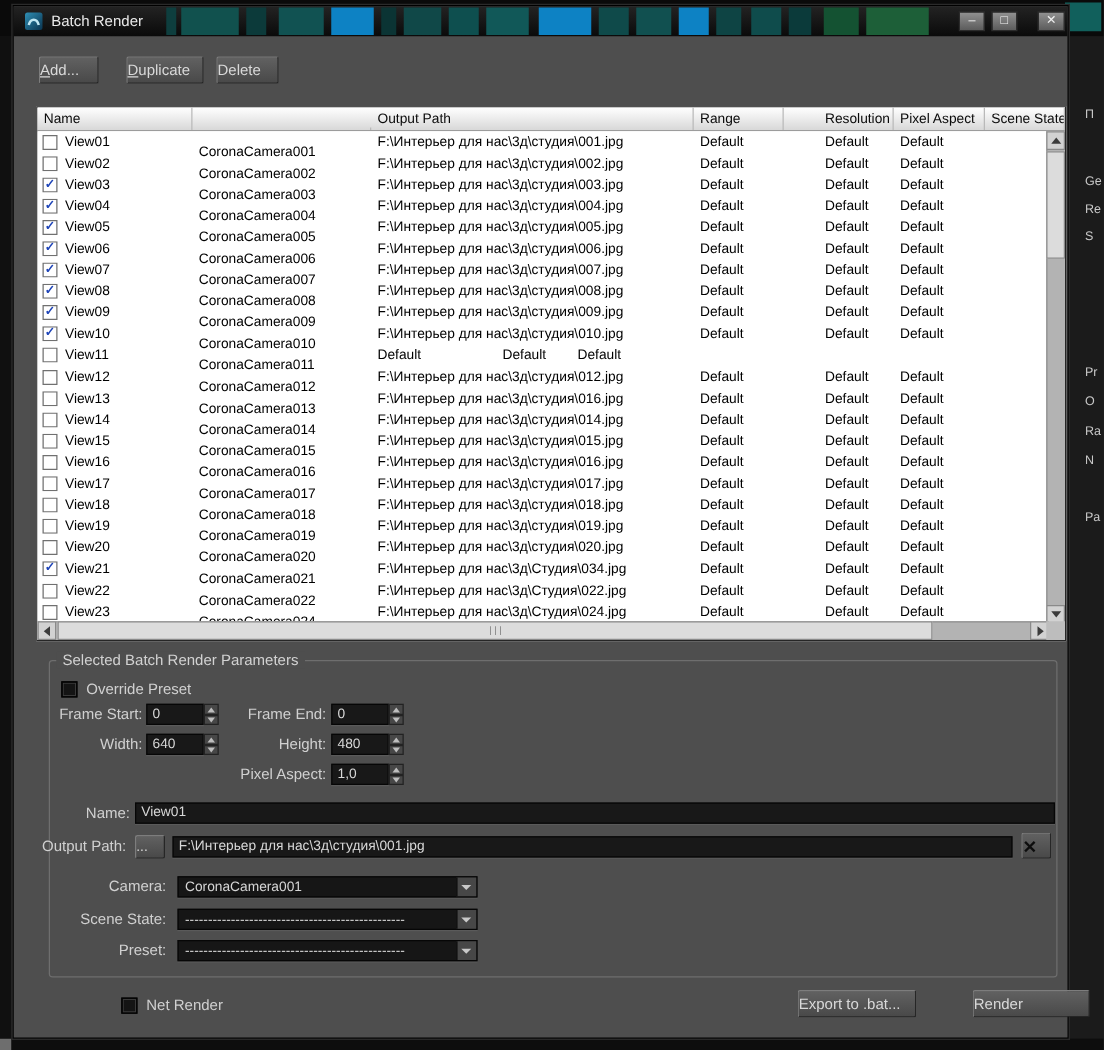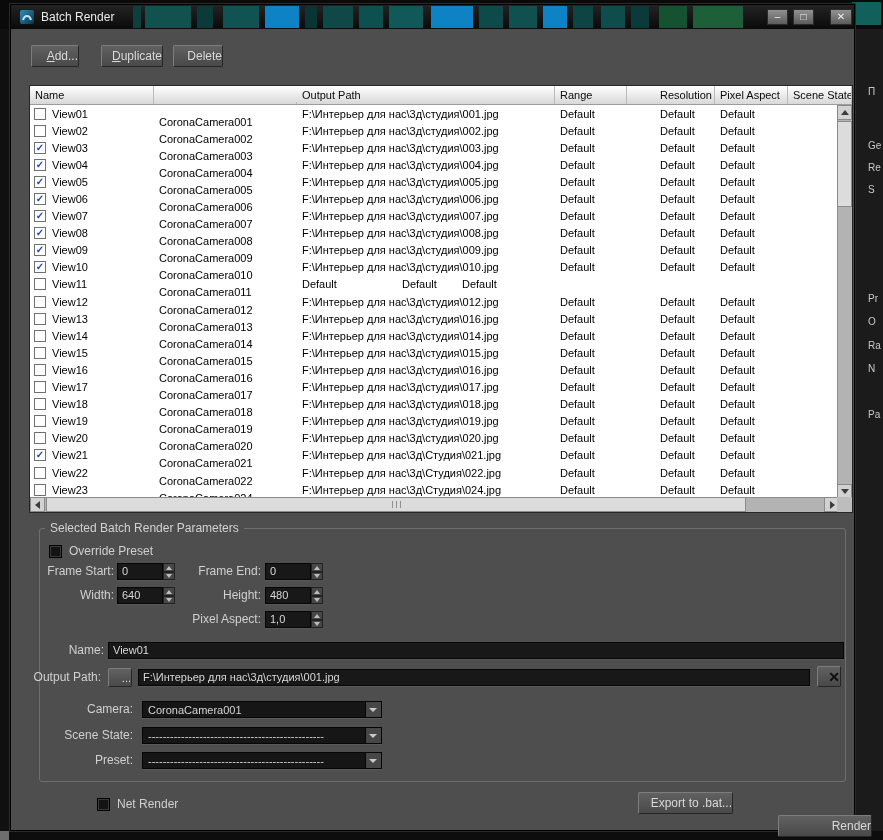--- a/index.html
+++ b/index.html
@@ -21,21 +21,21 @@
   .titlebar .thumb{position:absolute;top:1px;height:22px;}
   .title-left{position:absolute;left:8px;top:0;height:24px;display:flex;align-items:center;gap:6px;z-index:2;}
   .title-text{color:#eaeaea;font-size:12px;}
   .app-icon{width:16px;height:16px;display:inline-block;}
   .winbtns{position:absolute;top:4px;left:756px;display:flex;z-index:2;}
   .winbtn{width:21px;height:16px;background:linear-gradient(#919191,#5c5c5c);border:1px solid #2b2b2b;color:#f0f0f0;font-size:10px;line-height:13px;text-align:center;margin-right:5px;}
   .winbtn.close{margin-left:11px;width:22px;}
 
   .dlg-body{position:absolute;left:0;top:24px;right:0;bottom:0;}
 
-  .btn{position:absolute;height:22px;background:linear-gradient(#616161,#494949);border:1px solid;border-color:#7d7d7d #262626 #262626 #7d7d7d;border-radius:2px;color:#d9d9d9;font-size:12px;text-align:right;line-height:19px;display:block;cursor:default;}
+  .btn{position:absolute;height:22px;background:linear-gradient(#616161,#494949);border:1px solid;border-color:#7d7d7d #262626 #262626 #7d7d7d;border-radius:2px;color:#d9d9d9;font-size:12px;text-align:left;line-height:19px;display:block;cursor:default;}
   .accel::first-letter{text-decoration:underline;}
 
   
   .tbl{position:absolute;left:18px;top:56px;width:824px;height:428px;background:#fff;border:1px solid #262626;}
   .thead{position:absolute;left:0;top:0;right:0;height:19px;display:flex;background:linear-gradient(#ffffff,#d8d8d8);border-bottom:1px solid #9c9c9c;}
   .th{font-size:11px;color:#0a0a0a;padding-left:5px;line-height:18px;border-right:1px solid #b9b9b9;overflow:hidden;white-space:nowrap;}
   .tbody{position:absolute;left:0;top:19px;width:809px;height:394px;overflow:hidden;background:#fff;}
   .trow{display:flex;height:17.1px;align-items:center;}
   .tcell{font-size:11px;color:#000;padding-left:5px;white-space:nowrap;overflow:hidden;}
   .c-name{width:124px;}
@@ -398,21 +398,21 @@
             <div class="tcell c-res">Default</div>
             <div class="tcell c-pa">Default</div>
             <div class="tcell c-ss"></div>
           </div>
           <div class="trow">
             <div class="tcell c-name">
               <span class="rowcb">✓</span>
               <span class="rowname">View21</span>
             </div>
             <div class="tcell c-cam">CoronaCamera021</div>
-            <div class="tcell c-path">F:\Интерьер для нас\3д\Студия\021.jpg</div>
+            <div class="tcell c-path">F:\Интерьер для нас\3д\Студия\034.jpg</div>
             <div class="tcell c-range">Default</div>
             <div class="tcell c-res">Default</div>
             <div class="tcell c-pa">Default</div>
             <div class="tcell c-ss"></div>
           </div>
           <div class="trow">
             <div class="tcell c-name">
               <span class="rowcb"></span>
               <span class="rowname">View22</span>
             </div>
@@ -514,16 +514,16 @@
 
     <span class="plbl" style="left:42px;top:723px;width:80px">Preset:</span>
     <div class="combo" style="left:131px;top:723px">
       <span class="combo-text">------------------------------------------------</span>
       <span class="combo-btn"></span>
     </div>
 
     <span class="dkcb" style="left:86px;top:769px"></span>
     <span class="plbl l" style="left:106px;top:767px">Net Render</span>
     <button class="btn" style="left:627px;top:763px;width:95px">Export to .bat...</button>
-    <button class="btn" style="left:767px;top:786px;width:94px">Render</button>
+    <button class="btn" style="left:767px;top:763px;width:94px">Render</button>
 
   </div>
 </div>
 
 </body></html>

